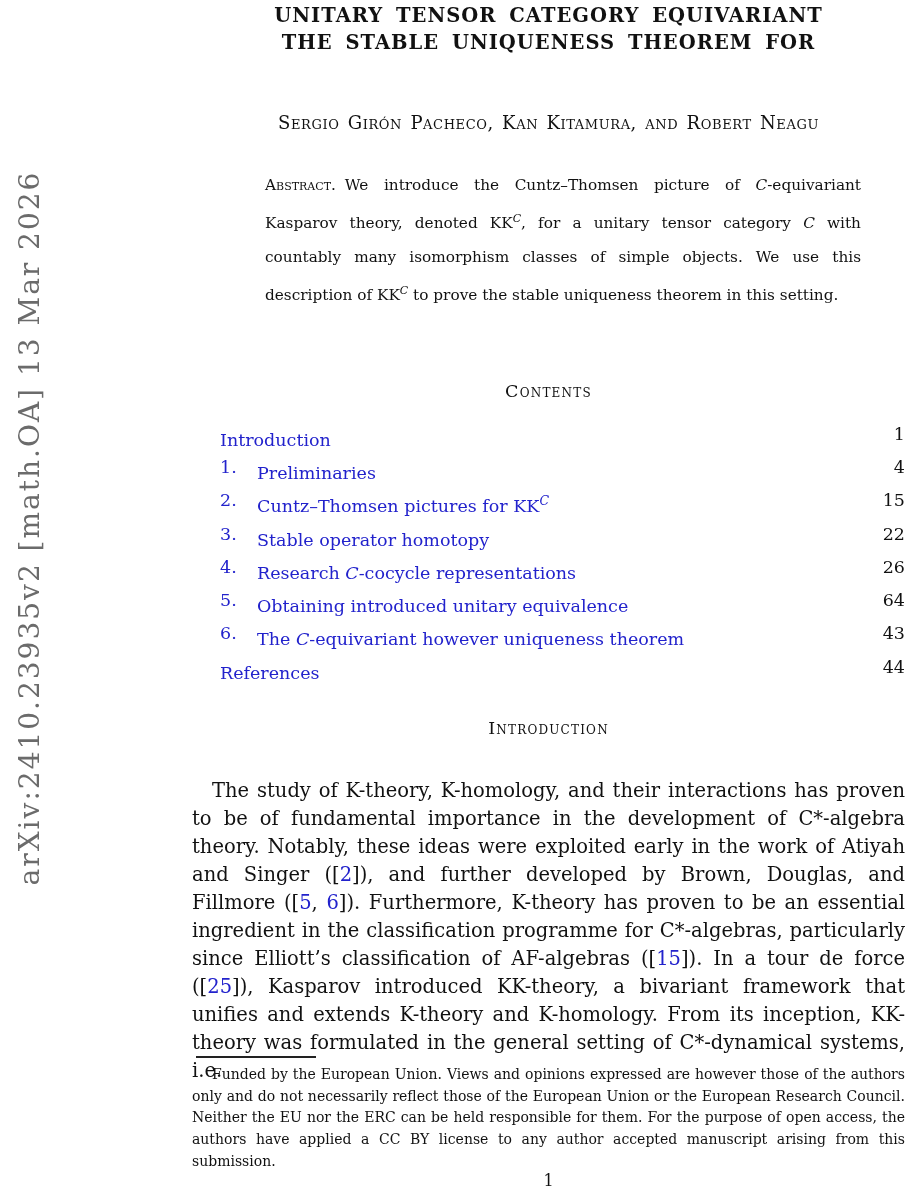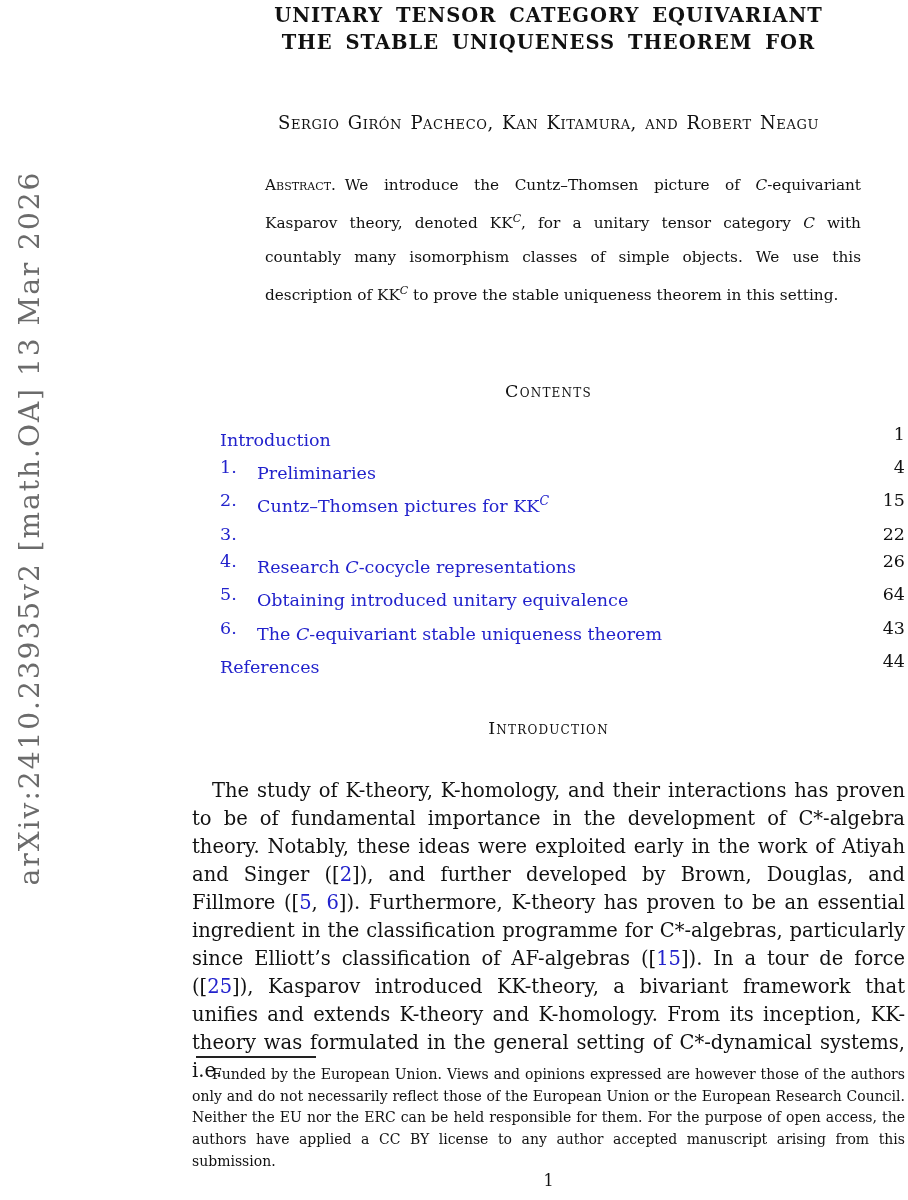--- a/index.html
+++ b/index.html
@@ -161,35 +161,36 @@
           <span class="toc-label"><span>Preliminaries</span><span class="cal"></span><span></span><sup class="cal"></sup></span>
           <span class="toc-page">4</span>
       </div>
       <div class="toc-row">
         <span class="toc-num">2.</span>
           <span class="toc-label"><span>Cuntz–Thomsen pictures for KK</span><span class="cal"></span><span></span><sup class="cal">C</sup></span>
           <span class="toc-page">15</span>
       </div>
       <div class="toc-row">
         <span class="toc-num">3.</span>
+          <span class="toc-label"><span>Stable operator homotopy</span><span class="cal"></span><span></span><sup class="cal"></sup></span>
           <span class="toc-page">22</span>
       </div>
       <div class="toc-row">
         <span class="toc-num">4.</span>
           <span class="toc-label"><span>Research </span><span class="cal">C</span><span>-cocycle representations</span><sup class="cal"></sup></span>
           <span class="toc-page">26</span>
       </div>
       <div class="toc-row">
         <span class="toc-num">5.</span>
           <span class="toc-label"><span>Obtaining introduced unitary equivalence</span><span class="cal"></span><span></span><sup class="cal"></sup></span>
           <span class="toc-page">64</span>
       </div>
       <div class="toc-row">
         <span class="toc-num">6.</span>
-          <span class="toc-label"><span>The </span><span class="cal">C</span><span>-equivariant stable uniqueness theorem</span><sup class="cal"></sup></span>
+          <span class="toc-label"><span>The </span><span class="cal">C</span><span>-equivariant however uniqueness theorem</span><sup class="cal"></sup></span>
           <span class="toc-page">43</span>
       </div>
       <div class="toc-row">
         <span class="toc-label"><span>References</span><span class="cal"></span><span></span><sup class="cal"></sup></span>
           <span class="toc-page">44</span>
       </div>
     </div>
 
     <div class="section-heading intro-heading">Introduction</div>
 

